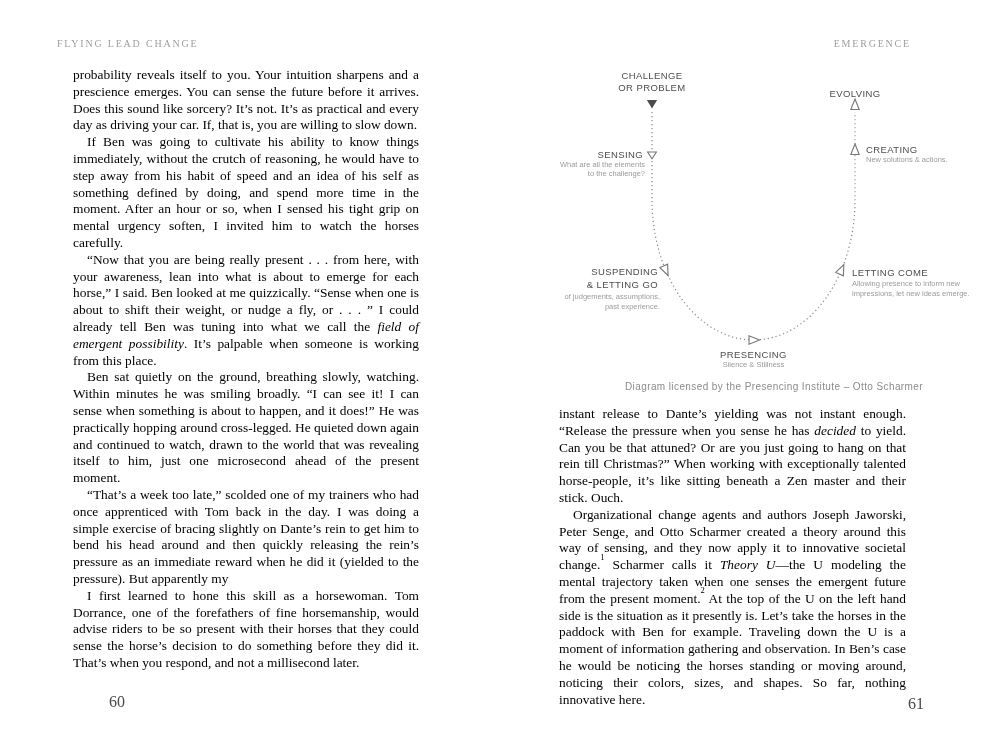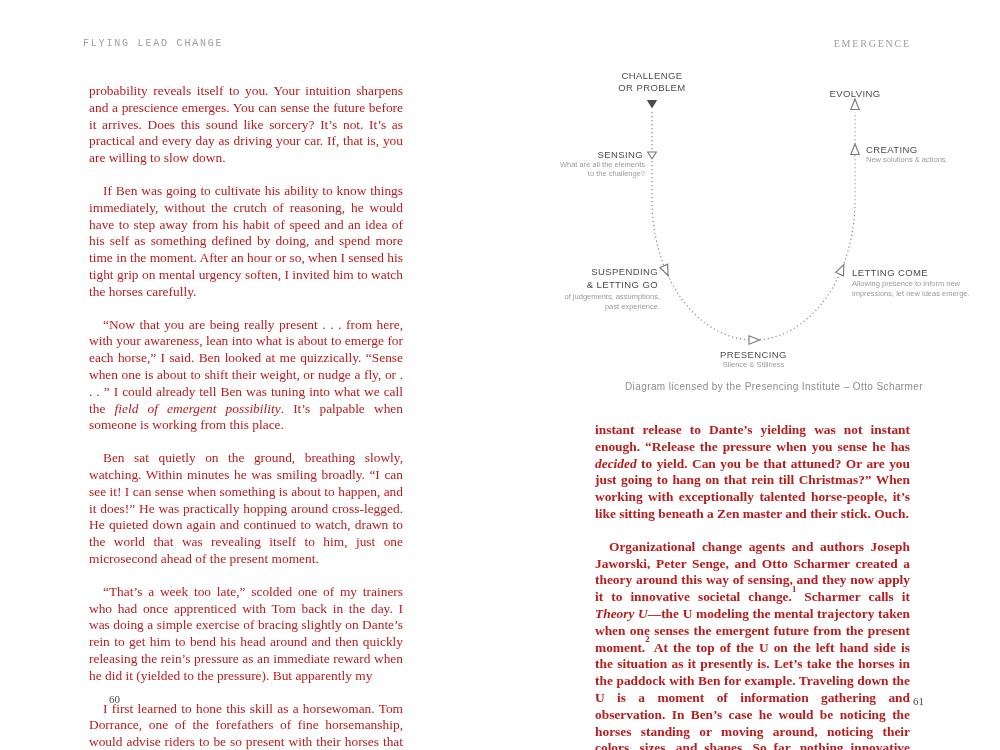--- a/index.html
+++ b/index.html
@@ -6,36 +6,36 @@
   .spread {
     position:relative; width:1000px; height:750px;
     background:#ffffff; overflow:hidden;
     font-family:"Liberation Serif", serif;
   }
   .running-head {
     position:absolute; top:38px;
     font-size:10px; letter-spacing:1.8px;
     color:#a09e9c; white-space:nowrap;
   }
-  .running-head.left  { left:83px;font-family:Liberation Mono, monospace; }
+  .running-head.left  { left:57px; }
   .running-head.right { right:89px; text-align:right; }
   .text-col { position:absolute; }
   .text-col.left-col  { left:73px;  top:67px;  width:346px; }
-  .text-col.right-col { left:579px; top:406px; width:347px;font-weight:bold; }
+  .text-col.right-col { left:559px; top:406px; width:347px; }
   .text-col p {
-    margin:16px; font-size:13.4px; line-height:16.8px;
-    color:#b91c1c; text-align:justify; text-align-last:left;
+    margin:0; font-size:13.4px; line-height:16.8px;
+    color:#000000; text-align:justify; text-align-last:left;
   }
   .text-col p.indent { text-indent:14px; }
   .text-col em { font-style:italic; }
   .text-col sup {
     font-size:8.5px; line-height:0; position:relative; top:-4px;
   }
   .page-num {
-    position:absolute; font-size:11px; color:#4a4a4a;padding-left:36px;
+    position:absolute; font-size:16px; color:#4a4a4a;padding-left:36px;
   }
   .page-num.left  { left:73px;  top:693px; }
   .page-num.right { right:76px; top:695px; }
   .diagram-svg { position:absolute; left:560px; top:60px; }
   .dlabel {
     font-family:"Liberation Sans", sans-serif;
     font-size:9.5px; fill:#4c4c4c; letter-spacing:0.4px;
   }
   .dcaption {
     font-family:"Liberation Sans", sans-serif;

